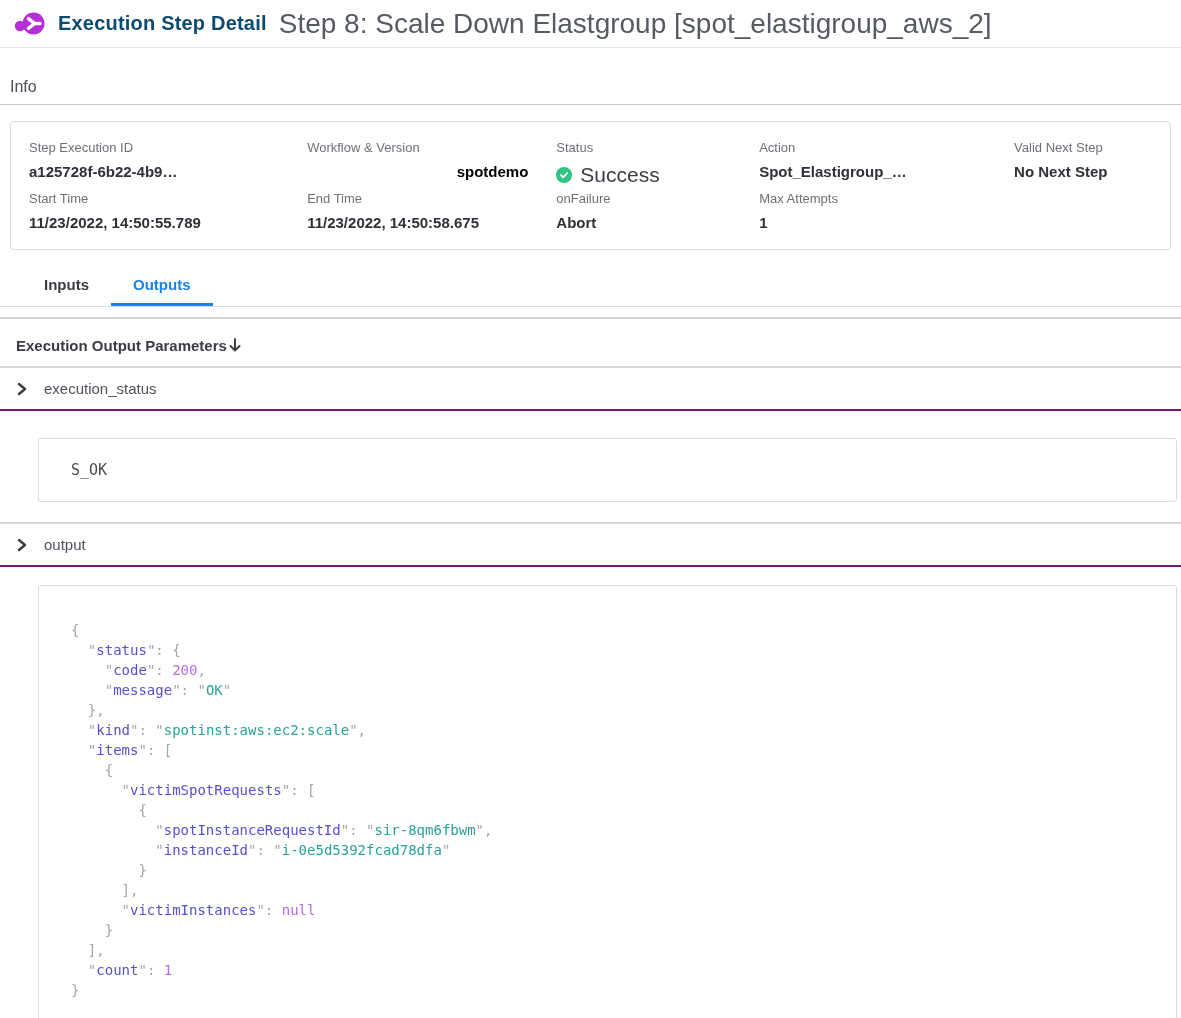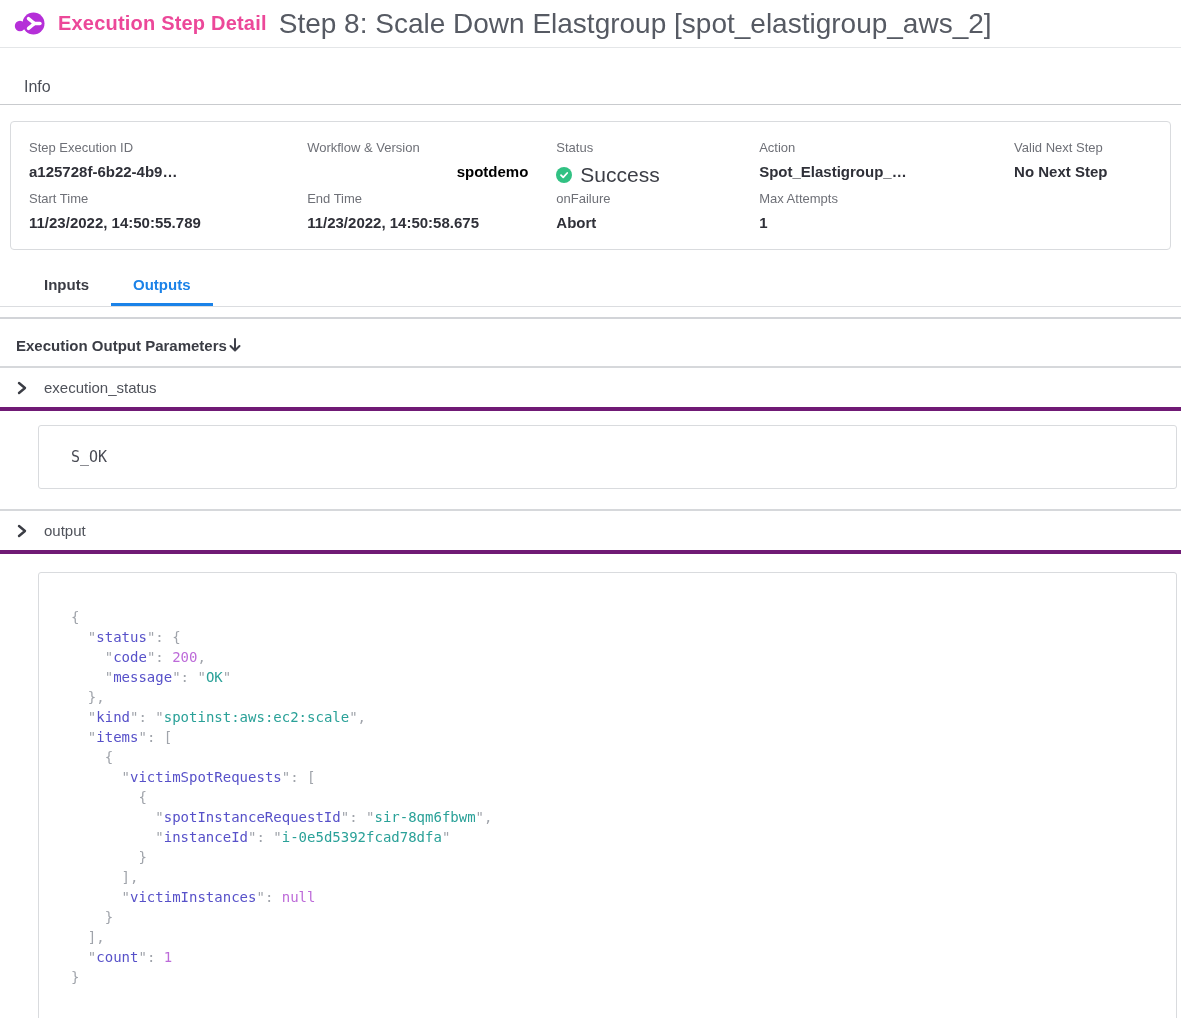--- a/index.html
+++ b/index.html
@@ -10,26 +10,26 @@
     color:#33343d;
   }
 
   
   .app-header {
     display:flex; align-items:center; gap:12px;
     height:48px; padding:0 14px;
     border-bottom:1px solid #e4e6e8;
   }
   .logo { width:32px; height:30px; flex:0 0 auto; }
-  .page-title { font-size:20px; font-weight:700; color:#ec4899; letter-spacing:.2px;text-align:center; }
+  .page-title { font-size:20px; font-weight:700; color:#0c4a6e; letter-spacing:.2px;text-align:center; }
   .page-subtitle { font-size:28px; font-weight:400; color:#565a63; }
 
   
   .info-heading {
-    margin:0 0 8px 0; padding:30px 10px 8px 24px;
+    margin:0 0 8px 0; padding:30px 10px 8px 10px;
     font-size:16px; color:#4b4e57; font-weight:400;
     border-bottom:1px solid #c9cbce;
   }
   .info-card {
     margin:16px 10px 0 10px;
     border:1px solid #d9dbde; border-radius:4px;
     padding:14px 0 18px 0;
     display:grid;
     grid-template-columns:24% 21.5% 17.5% 22% 15%;
   }
@@ -61,28 +61,28 @@
     display:flex; align-items:center; 
     padding:18px 16px 12px 16px;
     border-bottom:2px solid #d6d8db;
   }
   .eop-title { font-size:15px; font-weight:700; color:#3a3c44; }
   .download-icon { display:inline-flex; cursor:pointer; }
 
   .param-row {
     display:flex; align-items:center; gap:16px;
     height:43px; padding-left:16px;
-    border-bottom:4px solid #701a75;
+    border-bottom:2px solid #701a75;
     cursor:pointer;
   }
   .chevron-icon { display:inline-flex; }
   .param-name { font-size:15px; color:#4f525a; }
 
   .value-box {
-    margin:14px 4px 20px 38px;
+    margin:27px 4px 20px 38px;
     border:1px solid #d9dbde; border-radius:3px;
     min-height:64px; display:flex; align-items:center;
     padding:12px 32px;
   }
   .value-box-wrap { border-bottom:2px solid #d6d8db; }
   .scalar-value {
     font-family:"DejaVu Sans Mono","Liberation Mono",monospace;
     font-size:15px; color:#4a4c55;
   }
 

